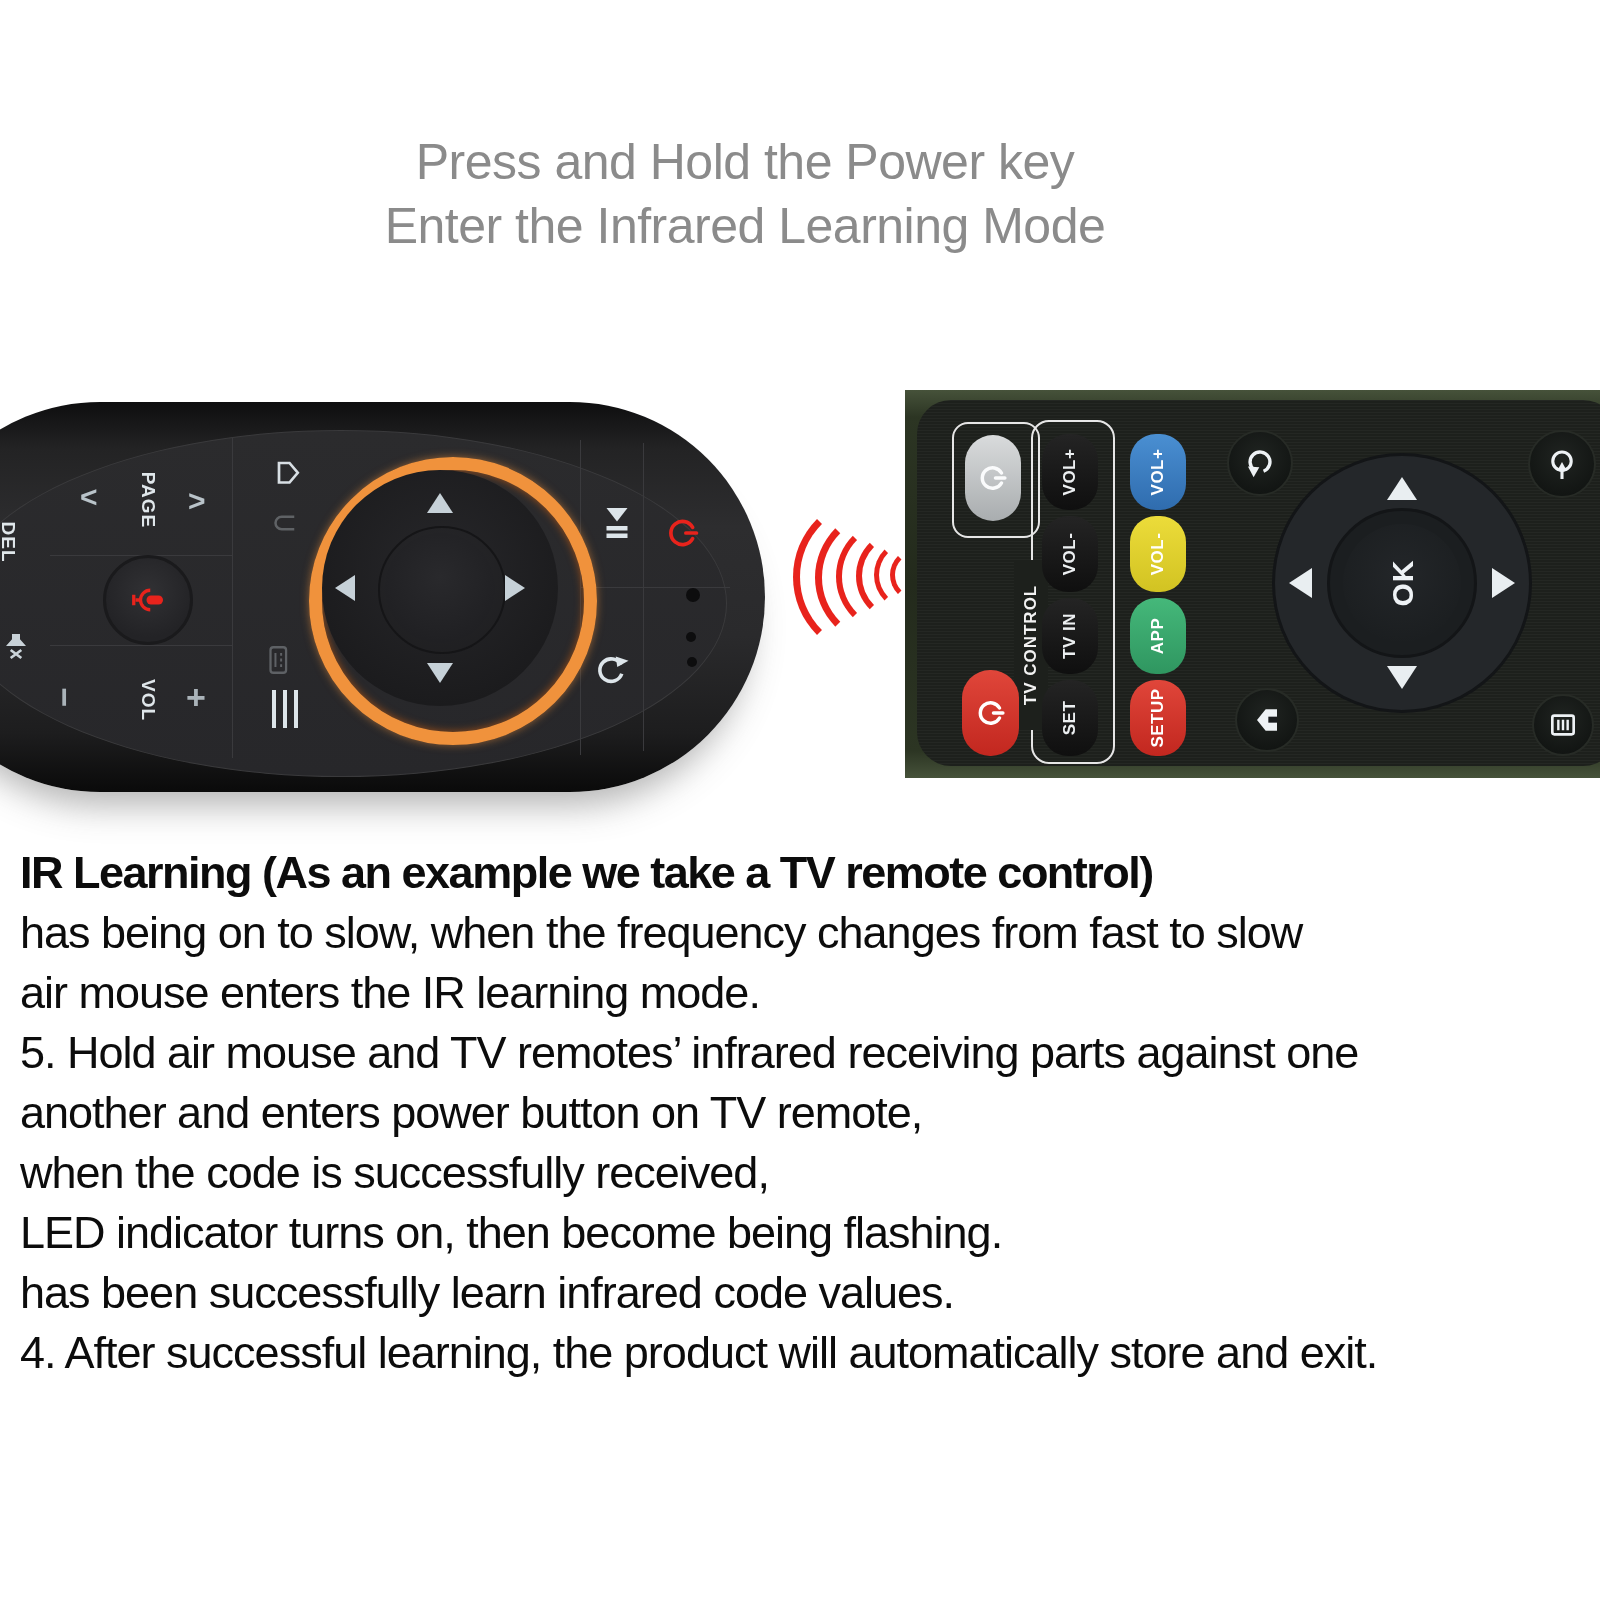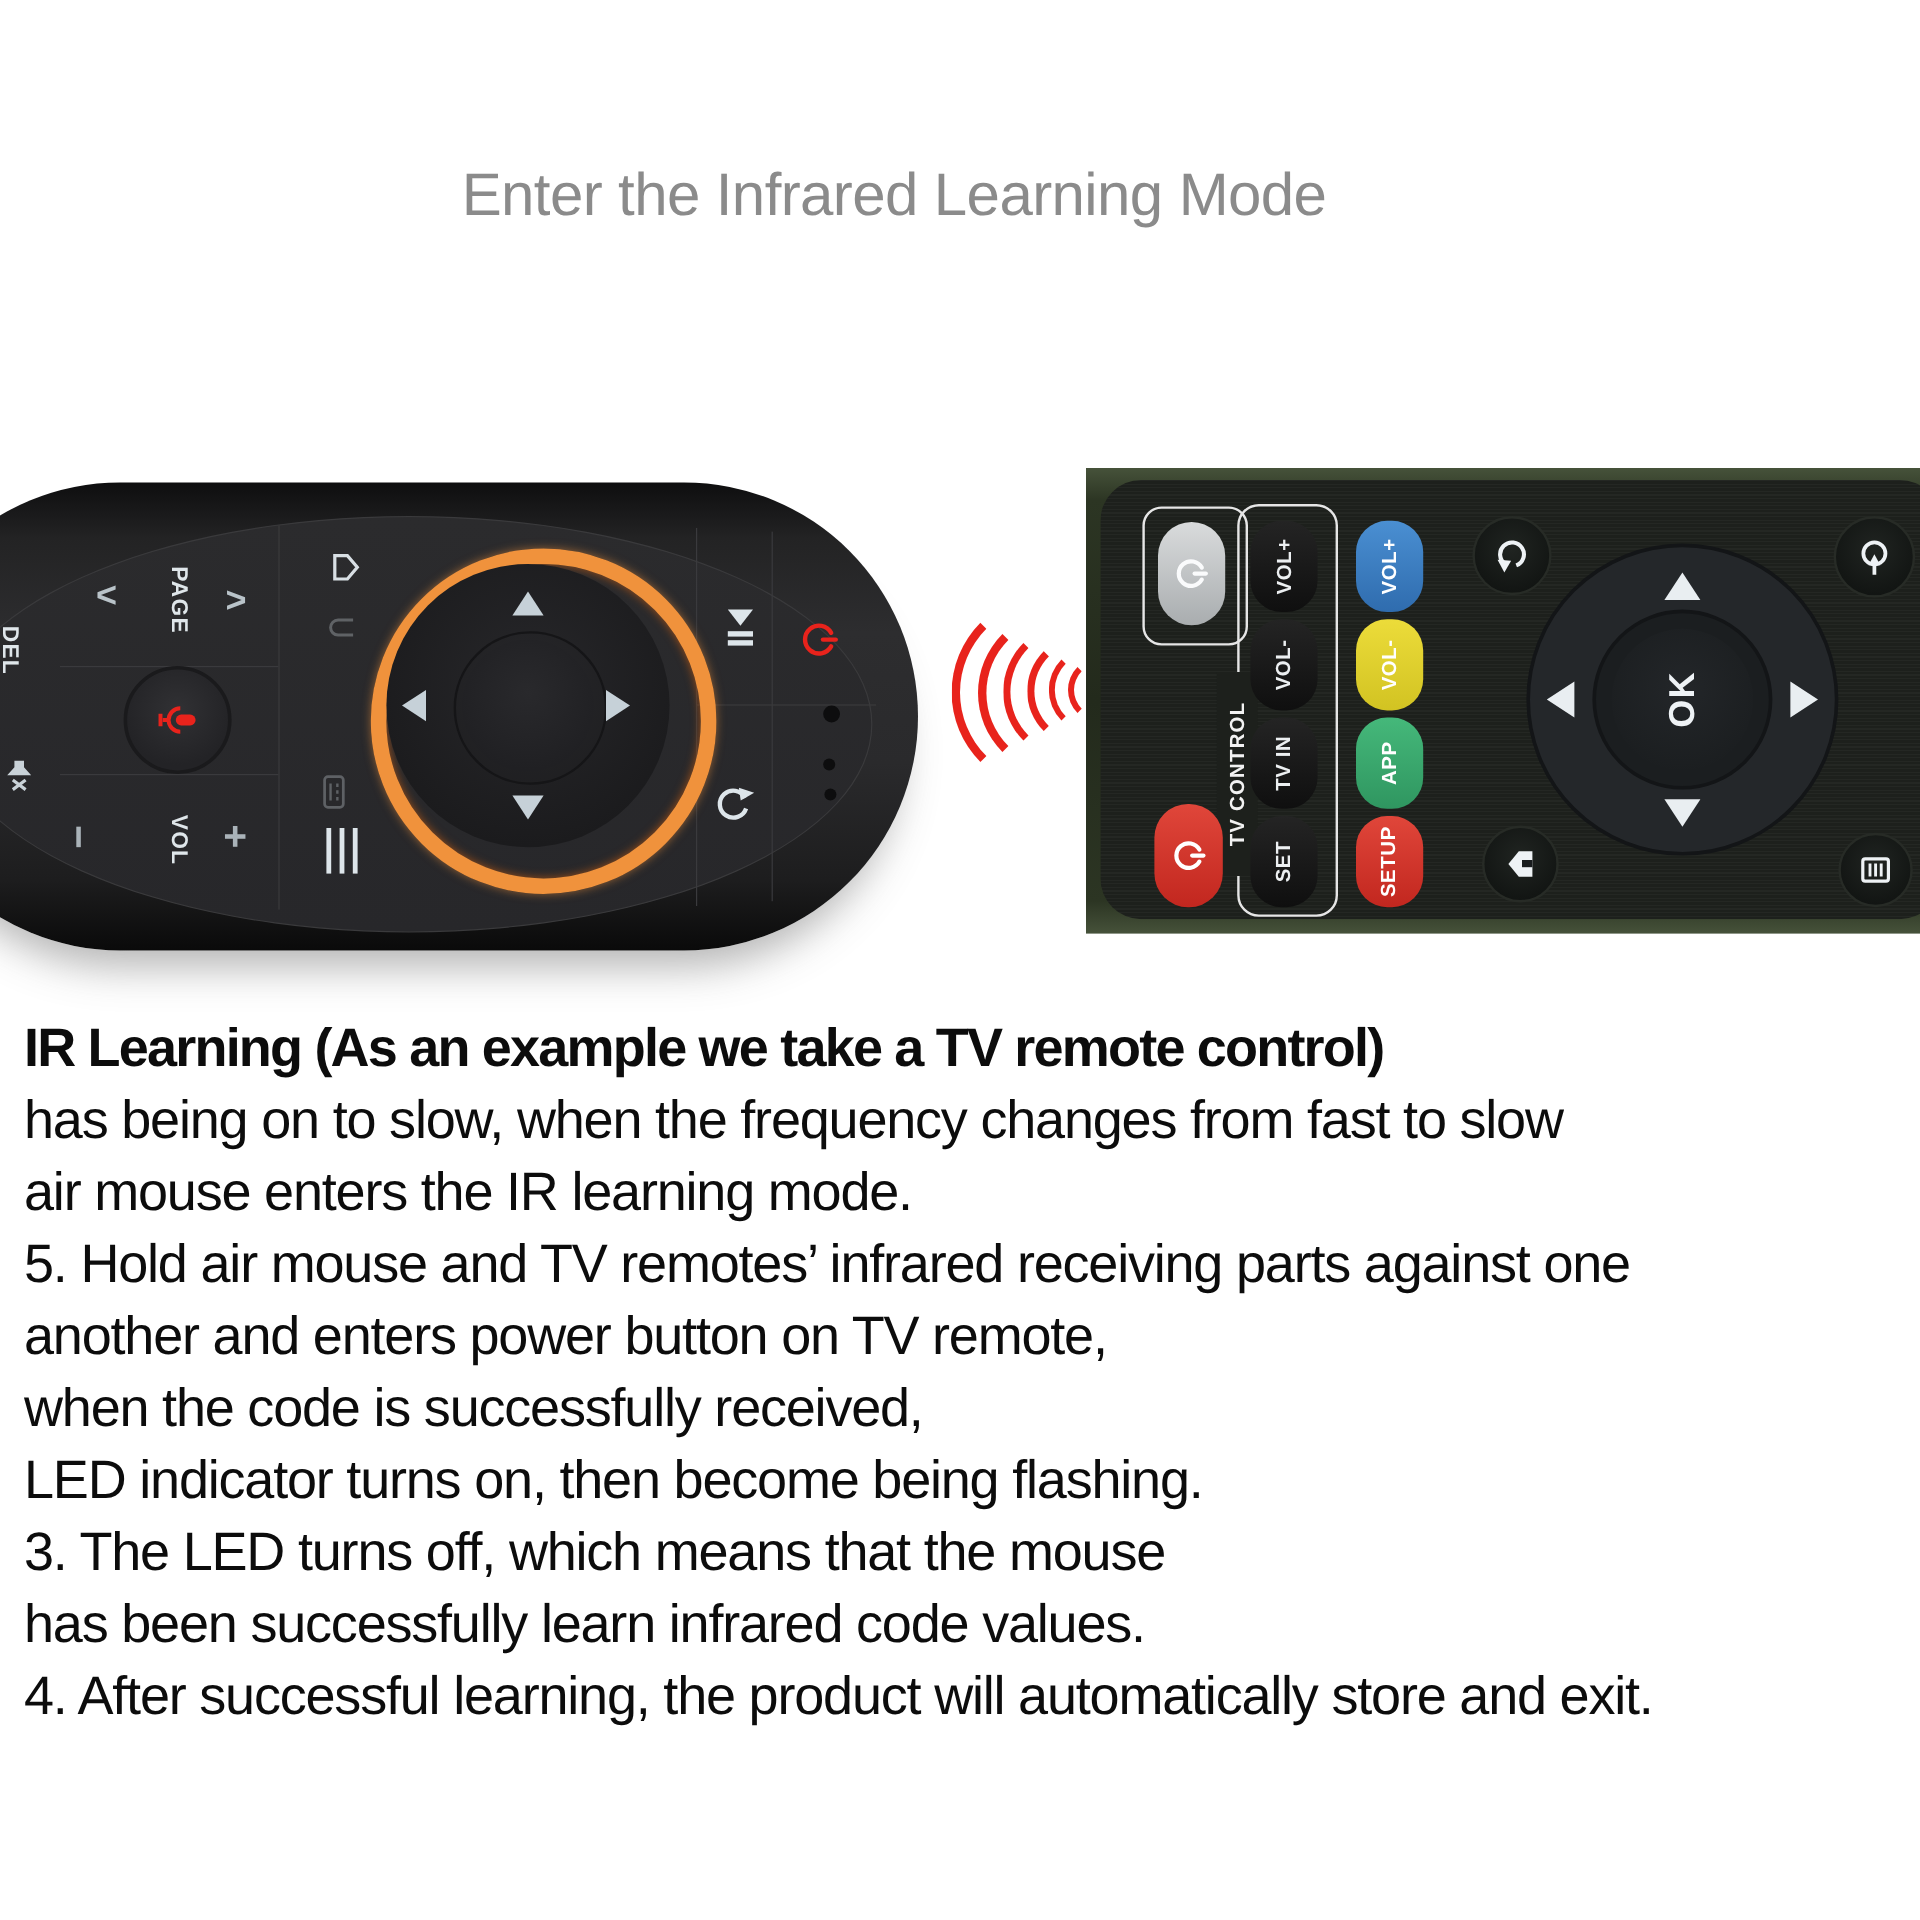--- a/index.html
+++ b/index.html
@@ -82,20 +82,21 @@
   .instructions .bold{font-weight:bold;letter-spacing:-1.5px;}
 
   svg{display:block;}
 </style>
 </head>
 <body>
 
 <div class="page">
 
   <div class="abs subtitle">
+    <div>Press and Hold the Power key</div>
     <div>Enter the Infrared Learning Mode</div>
   </div>
 
   <div>
     <div class="abs am-body"></div>
     <div class="abs am-panel"></div>
 
     <div class="abs am-line" style="left:232px;top:438px;width:1px;height:320px;"></div>
     <div class="abs am-line" style="left:580px;top:440px;width:1px;height:315px;"></div>
     <div class="abs am-line" style="left:643px;top:443px;width:1px;height:308px;"></div>
@@ -301,18 +302,17 @@
   </div>
 
   <div class="abs instructions">
     <div class="bold">IR Learning (As an example we take a TV remote control)</div>
     <div>has being on to slow, when the frequency changes from fast to slow</div>
     <div>air mouse enters the IR learning mode.</div>
     <div>5. Hold air mouse and TV remotes’ infrared receiving parts against one</div>
     <div>another and enters power button on TV remote,</div>
     <div>when the code is successfully received,</div>
     <div>LED indicator turns on, then become being flashing.</div>
-    <div>3. The LED turns off, which means that the mouse</div>
     <div>has been successfully learn infrared code values.</div>
     <div>4. After successful learning, the product will automatically store and exit.</div>
   </div>
 
 </div>
 
 </body></html>

